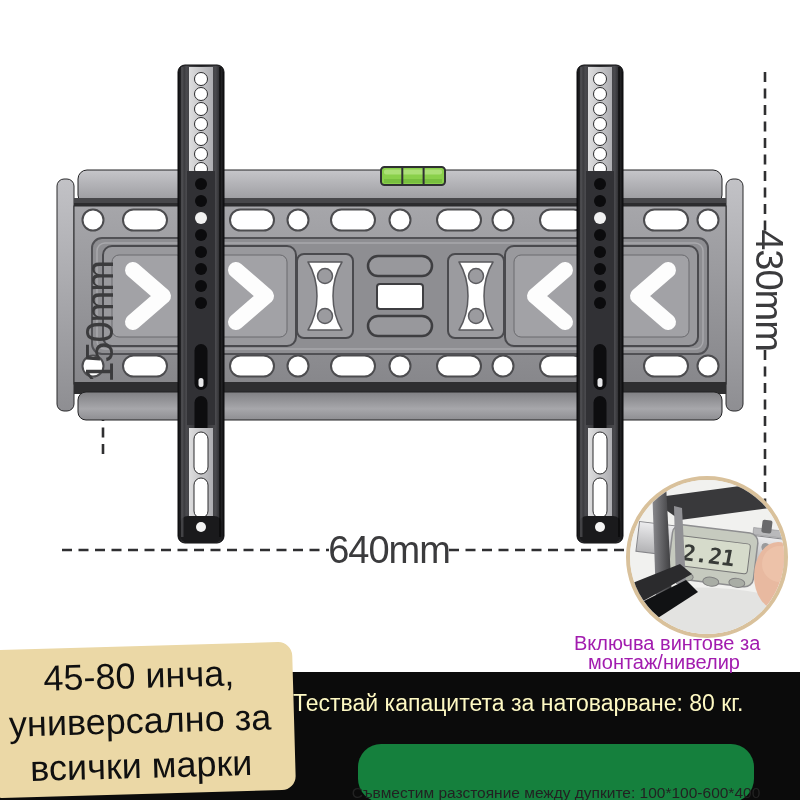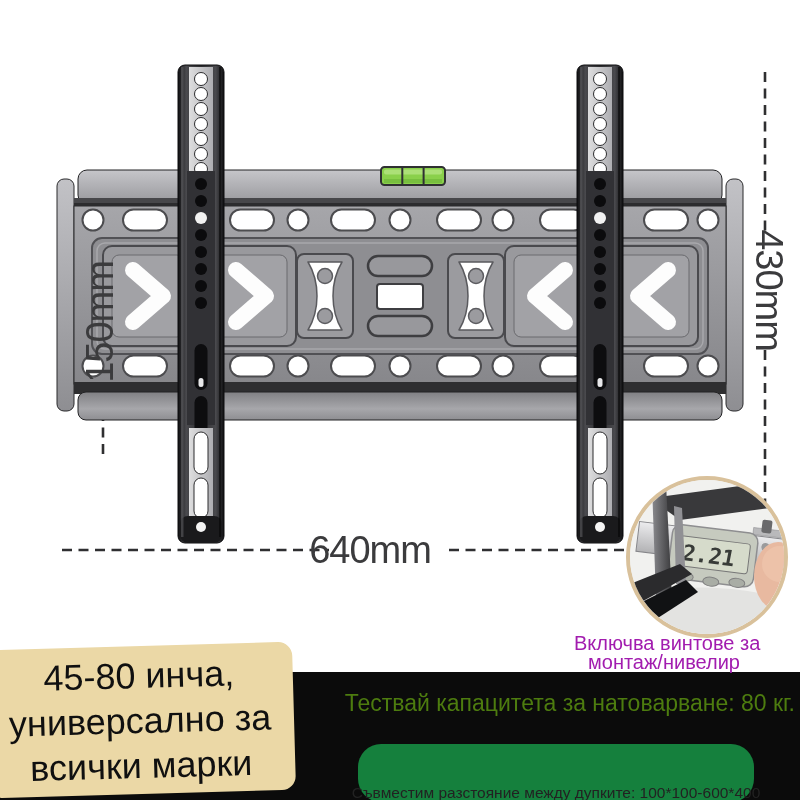--- a/index.html
+++ b/index.html
@@ -23,22 +23,22 @@
   .inset-caption{
     position:absolute;left:574px;top:634px;width:180px;z-index:2;
     color:#a21caf;font-size:20px;line-height:19px;font-weight:500;text-align:center;
     white-space:nowrap;
   }
   .bottom-bar{
     position:absolute;left:0;top:672px;width:800px;height:128px;
     background:#0b0b0b;z-index:1;
   }
   .capacity-text{
-    position:absolute;left:305px;top:18px;width:490px;text-align:right;
-    color:#4d7c0f;font-size:23px;font-weight:500;white-space:nowrap;
+    position:absolute;left:293px;top:18px;width:490px;text-align:left;
+    color:#fef9c3;font-size:23px;font-weight:500;white-space:nowrap;
   }
   .vesa-pill{
     position:absolute;left:358px;top:72px;width:396px;height:58px;
     background:#15803d;border-radius:23px;display:flex;align-items:flex-end;
     justify-content:center;
   }
   .vesa-pill span{color:#222;font-size:15.5px;white-space:nowrap;}
   .size-badge{
     position:absolute;left:-14px;top:646px;width:308px;height:148px;
     background:#ebd8a6;border-radius:14px;transform:rotate(-1.6deg);
@@ -251,21 +251,21 @@
       <rect x="381" y="167" width="64" height="18" rx="3.5" fill="#8ad04b" stroke="#2f3032" stroke-width="2"></rect>
       <rect x="384" y="169.5" width="58" height="5" rx="2" fill="#b4e382" opacity="0.8"></rect>
       <rect x="384" y="179" width="58" height="4" fill="#6cb437" opacity="0.6"></rect>
       <line x1="402.3" y1="167" x2="402.3" y2="185" stroke="#2f3032" stroke-width="2"></line>
       <line x1="423.6" y1="167" x2="423.6" y2="185" stroke="#2f3032" stroke-width="2"></line>
     </g>
   </svg>
 
   <div class="dim-label rot-ccw" style="left:100px;top:322px;">150mm</div>
   <div class="dim-label rot-cw" style="left:768px;top:290px;">430mm</div>
-  <div class="dim-label" style="left:370px;top:550px;">640mm</div>
+  <div class="dim-label" style="left:389px;top:550px;">640mm</div>
 
   <div class="inset">
     <svg width="154" height="154" viewBox="0 0 154 154">
       <defs>
         <linearGradient id="silver" x1="0" y1="0" x2="0" y2="1">
           <stop offset="0" stop-color="#ececee"></stop>
             <stop offset="1" stop-color="#b2b2b4"></stop>
         </linearGradient>
         <linearGradient id="jawGrad" x1="0" y1="0" x2="1" y2="0">
           <stop offset="0" stop-color="#8a8a8e"></stop>

